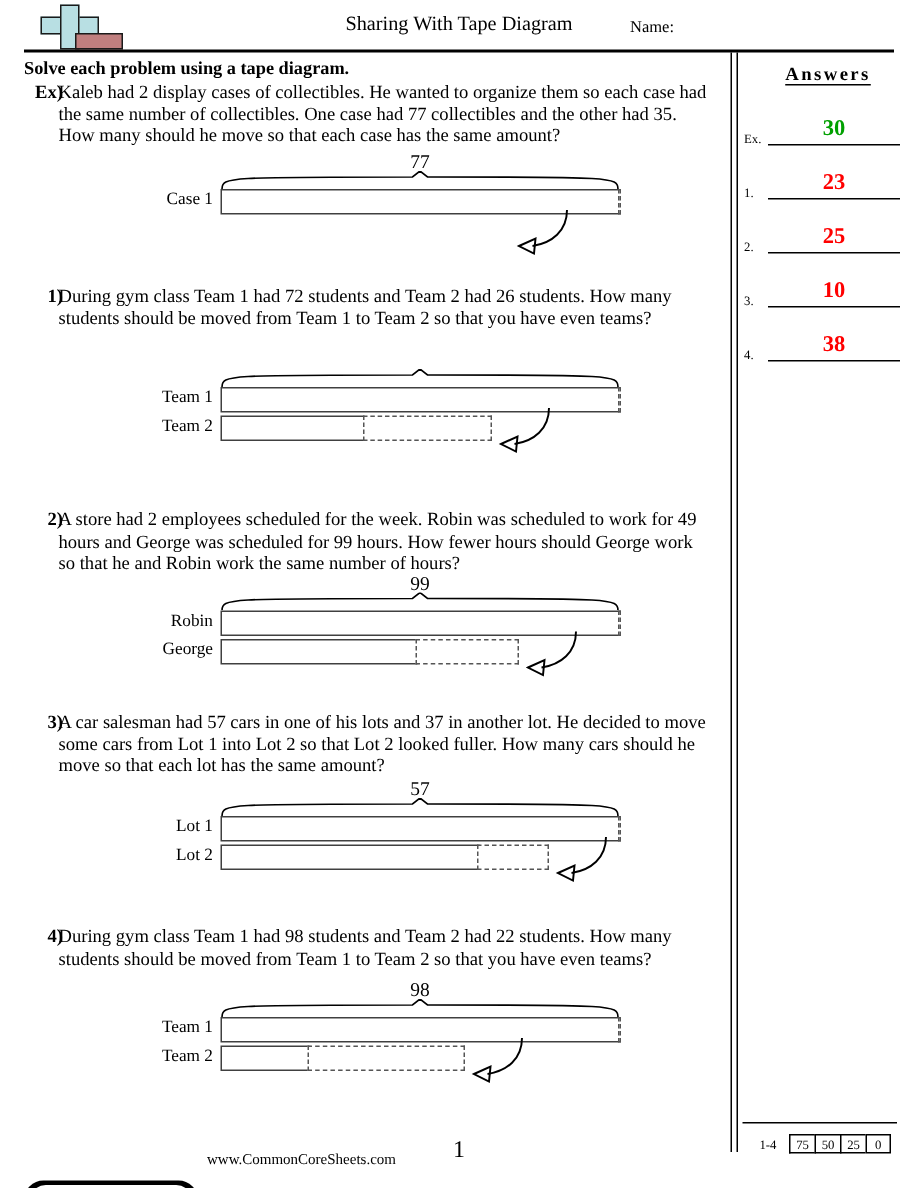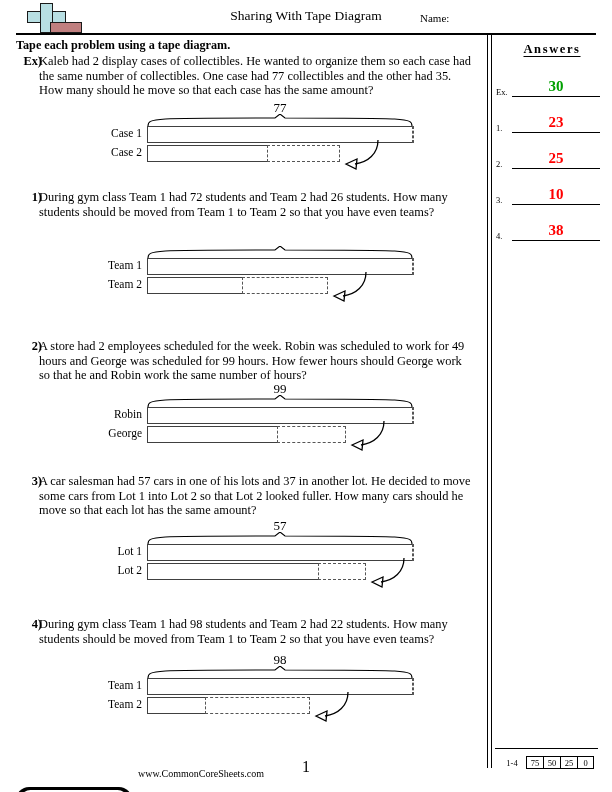--- a/index.html
+++ b/index.html
@@ -286,43 +286,38 @@
     <div class="logo-bar"></div>
   </div>
   <div id="worksheet-title">Sharing With Tape Diagram</div>
   <div id="name-label">Name:</div>
   <div id="header-rule"></div>
 </div>
 
 <div id="divider-outer"></div>
 <div id="divider-inner"></div>
 
-<div id="instructions">Tape each problem using a tape diagram.</div>
+<div id="instructions">Solve each problem using a tape diagram.</div>
 
 <div id="problems-root">
     <div class="problem" style="top: 54px;">
       <div class="prob-num">Ex)</div>
       <div class="prob-text">Kaleb had 2 display cases of collectibles. He wanted to organize them so each case had the same number of collectibles. One case had 77 collectibles and the other had 35. How many should he move so that each case has the same amount?</div>
     </div>
     <div class="tape" style="left: 16px; top: 100px;">
       <div class="tape-total" style="left: 131px; width: 266px;">77</div>
       <div class="brace" style="left: 131px; width: 266px;">
         <svg width="266" height="12" viewBox="0 0 266 12" preserveAspectRatio="none">
           <path d="M1,12 C1,4 5,4 128,4 L133,0 L138,4 C261,4 265,4 265,12" fill="none" stroke="#000" stroke-width="1.1"></path>
         </svg>
       </div>
       <div class="row" style="left: 131px; top: 26px; width: 266px;">
         <div class="row-label">Case 1</div>
         <div class="seg solid" style="left: 0px; width: 266px;"></div>
         <div class="seg dashed" style="left: 264.6px; width: 1.4px;"></div>
-      </div>
-      <div class="row" style="left: 131px; top: 45px; width: 193.455px;">
-        <div class="row-label">Case 2</div>
-        <div class="seg solid" style="left: 0px; width: 120.909px;"></div>
-        <div class="seg dashed" style="left: 119.509px; width: 73.9455px;"></div>
       </div>
       <div class="arrow" style="left: 328.455px; top: 38px;">
         <svg width="56" height="34" viewBox="0 0 56 34">
           <path d="M34,2 C34,16 24,24 11,26" fill="none" stroke="#000" stroke-width="1.3"></path>
           <path d="M2,26 L13,21 L12,31 Z" fill="none" stroke="#000" stroke-width="1.3" stroke-linejoin="miter"></path>
         </svg>
       </div>
     </div>
     <div class="problem" style="top: 190px;">
       <div class="prob-num">1)</div>

